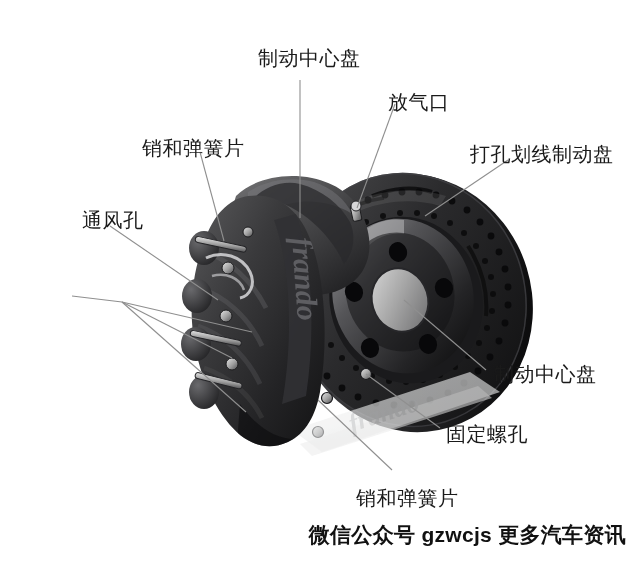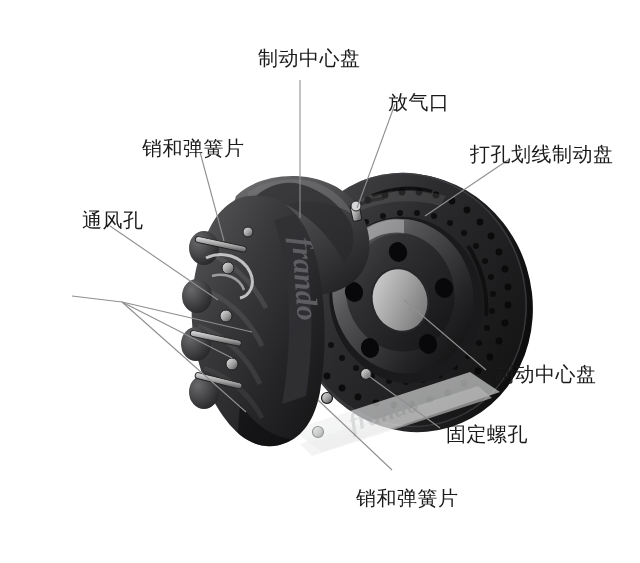--- a/index.html
+++ b/index.html
@@ -309,14 +309,15 @@
 
   <div class="callout-label" style="left:258px;top:48px;">制动中心盘</div>
   <div class="callout-label" style="left:388px;top:92px;">放气口</div>
   <div class="callout-label" style="left:470px;top:144px;">打孔划线制动盘</div>
   <div class="callout-label" style="left:142px;top:138px;">销和弹簧片</div>
   <div class="callout-label" style="left:74px;top:210px;margin-left:8px;">通风孔</div>
   <div class="callout-label" style="left:446px;top:424px;">固定螺孔</div>
   <div class="callout-label" style="left:494px;top:364px;">制动中心盘</div>
   <div class="callout-label" style="left:356px;top:480px;margin-top:8px;">销和弹簧片</div>
 
+  <div id="watermark">微信公众号 gzwcjs 更多汽车资讯</div>
 
 </div>
 
 </body></html>

